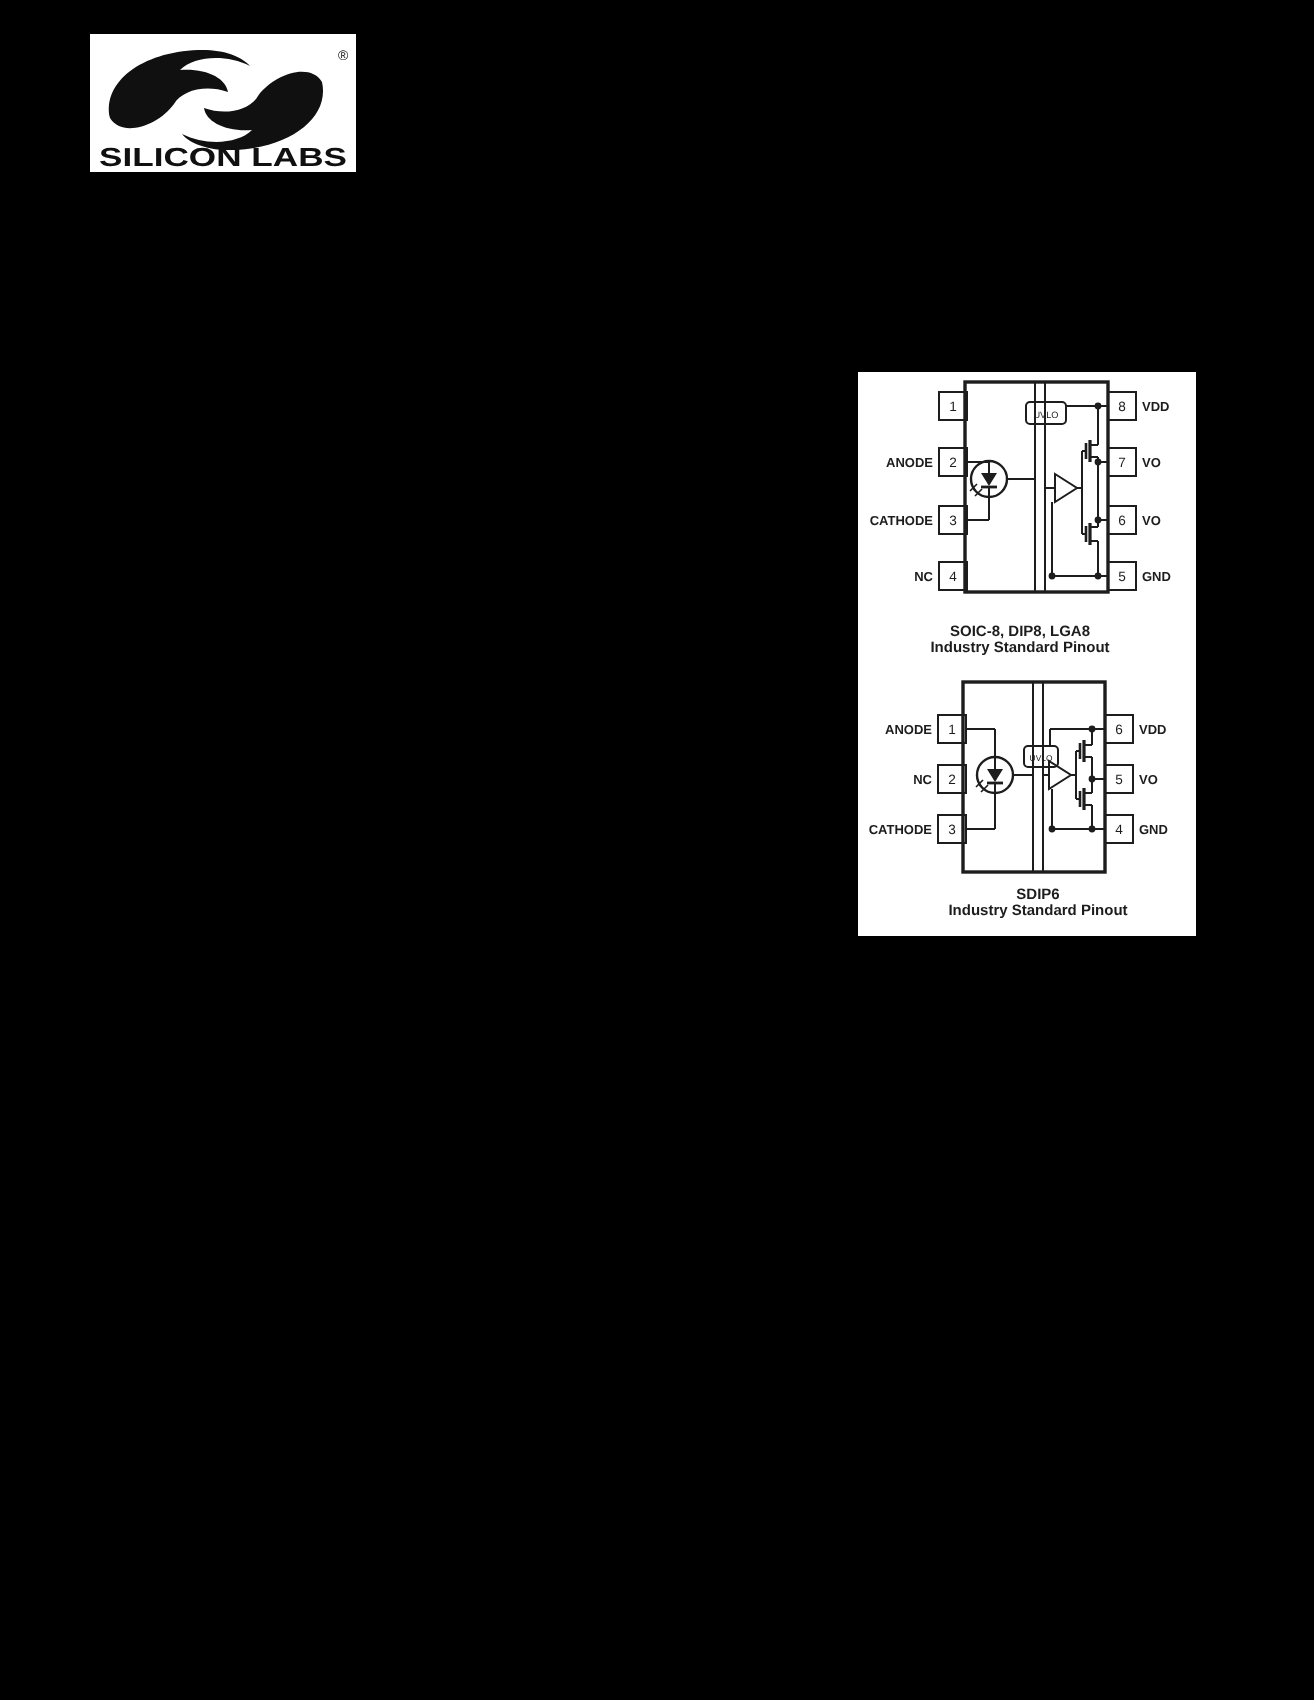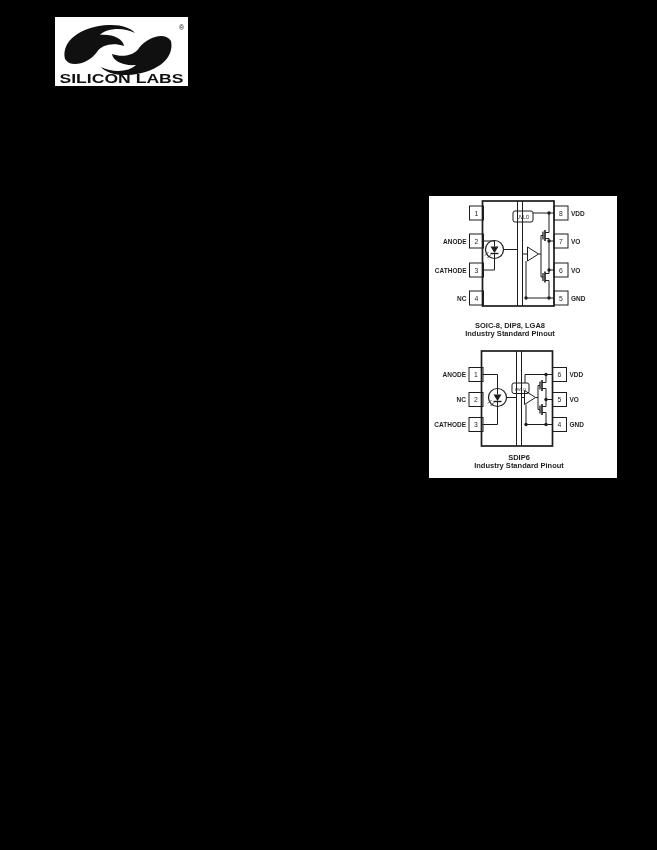--- a/index.html
+++ b/index.html
@@ -4,25 +4,25 @@
 <style>
   html,body{margin:0;padding:0;}
   body{
     width:657px;height:850px;
     background:#000;
     position:relative;
     overflow:hidden;
     font-family:"Liberation Sans", sans-serif;
   }
   .logo-box{
-    position:absolute;left:55px;top:17px;width:133px;height:69px;
+    position:absolute;left:45px;top:17px;width:133px;height:69px;
     background:#fff;
   }
   .figure-box{
-    position:absolute;left:429px;top:196px;width:188px;height:282px;
+    position:absolute;left:429px;top:186px;width:169px;height:282px;
     background:#fff;
   }
   svg text{font-family:"Liberation Sans", sans-serif;}
 </style>
 </head>
 <body>
 
 <div class="logo-box">
   <svg width="133" height="69" viewBox="0 0 133 69">
     <g fill="#101010">

